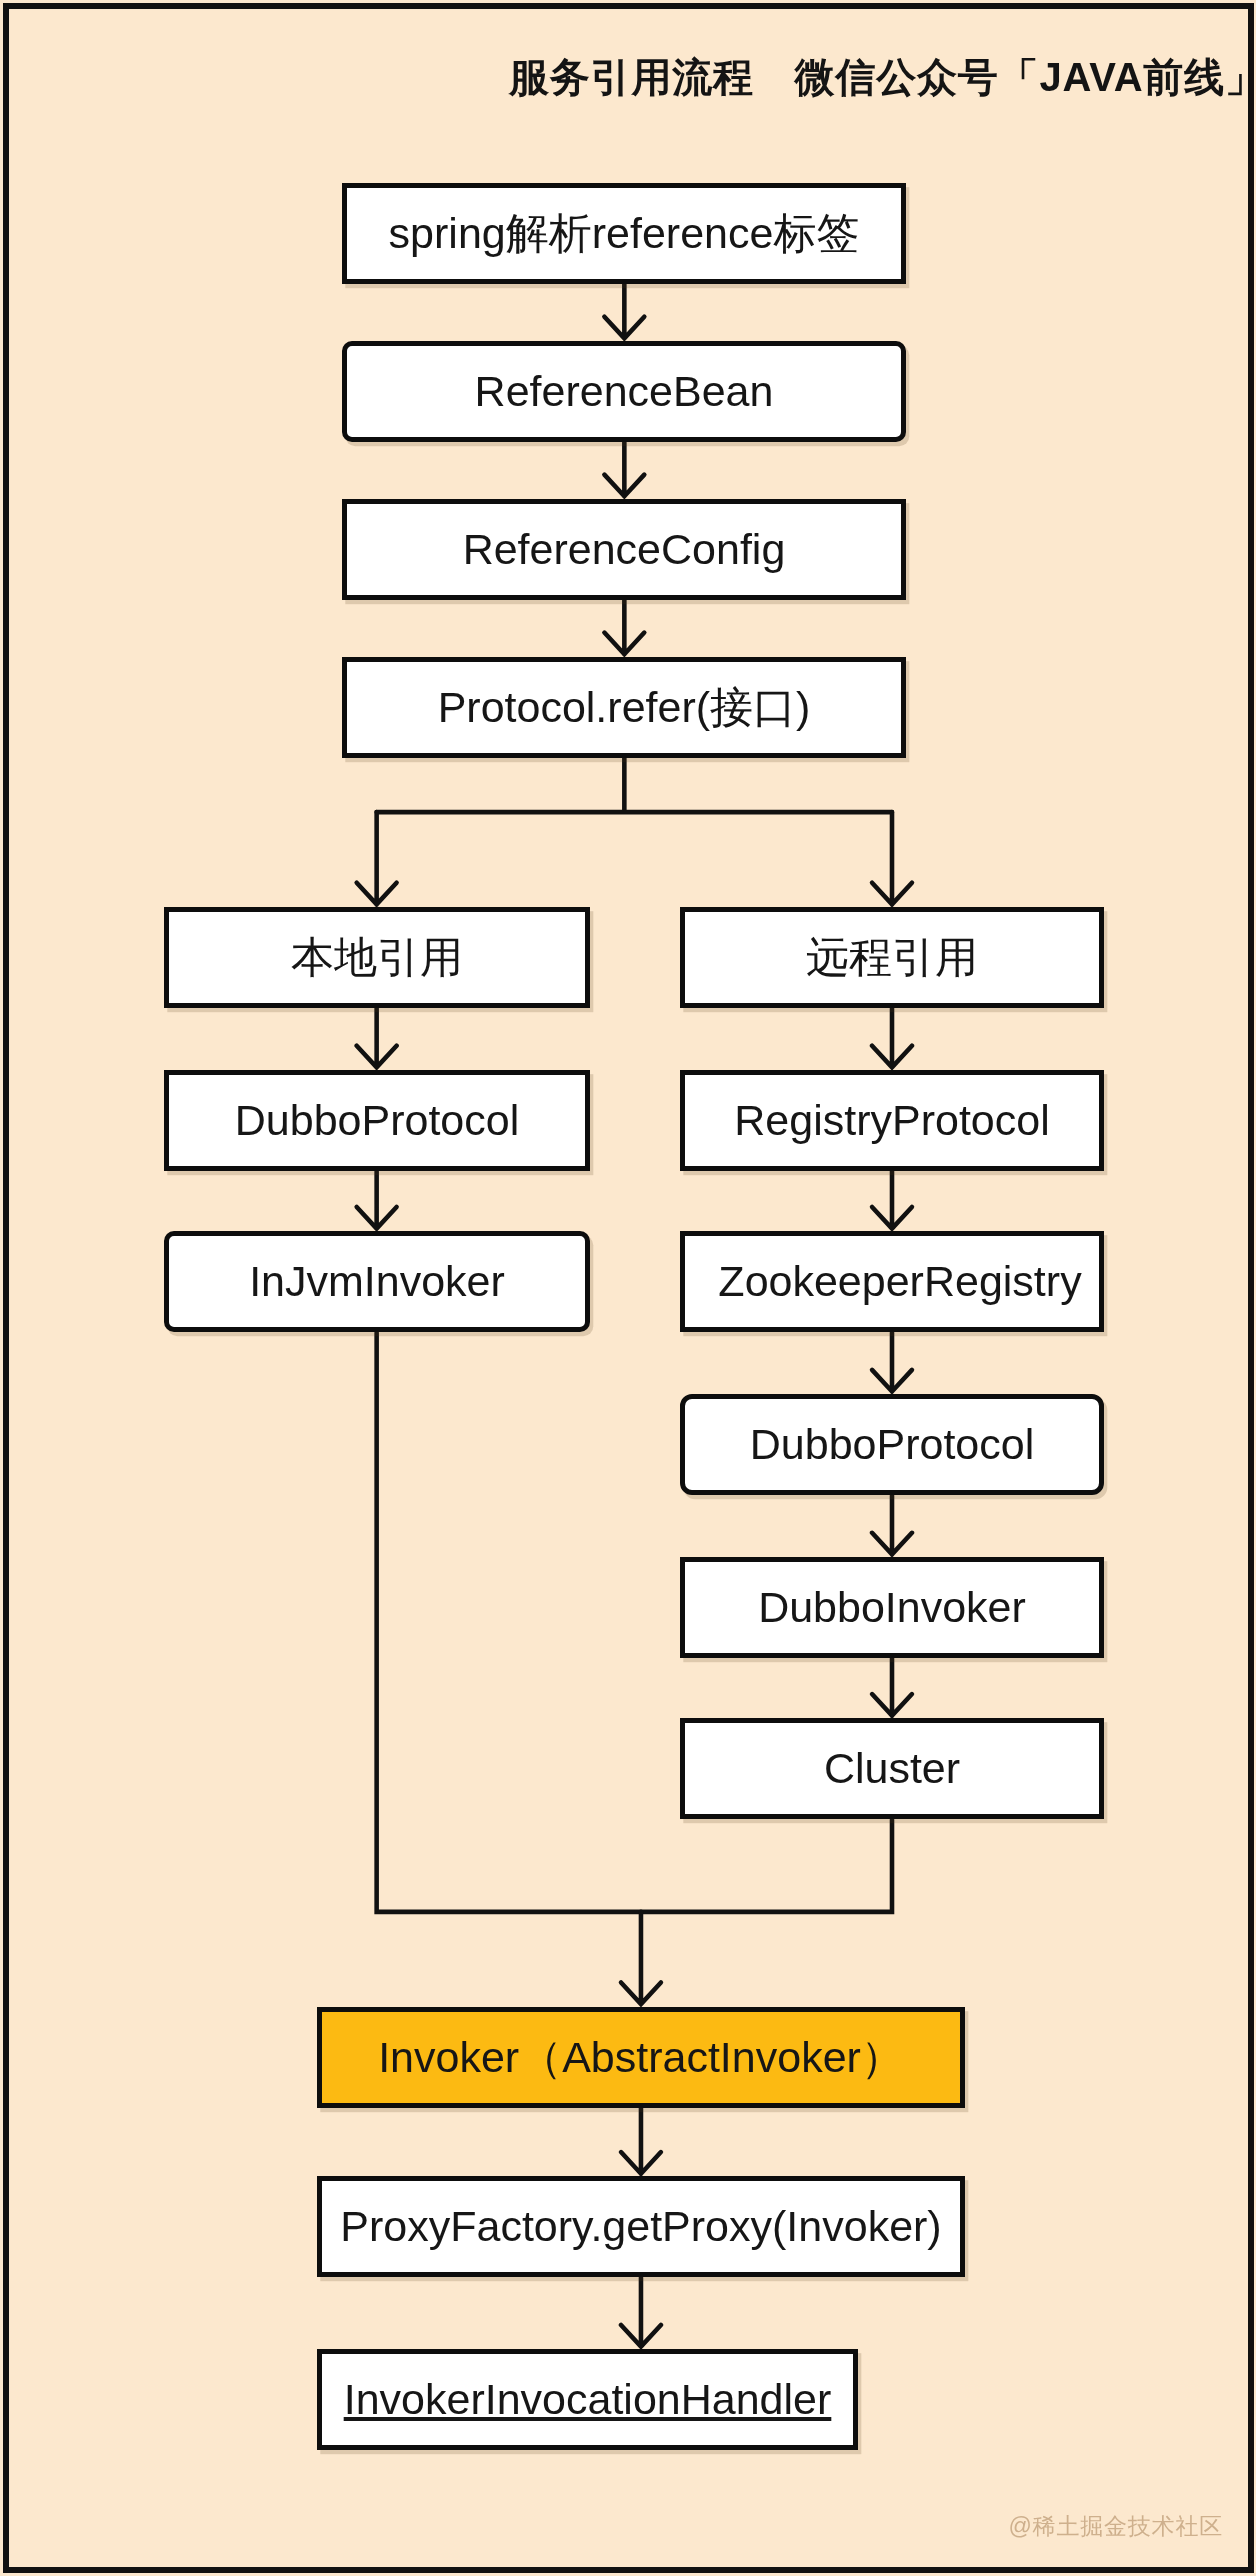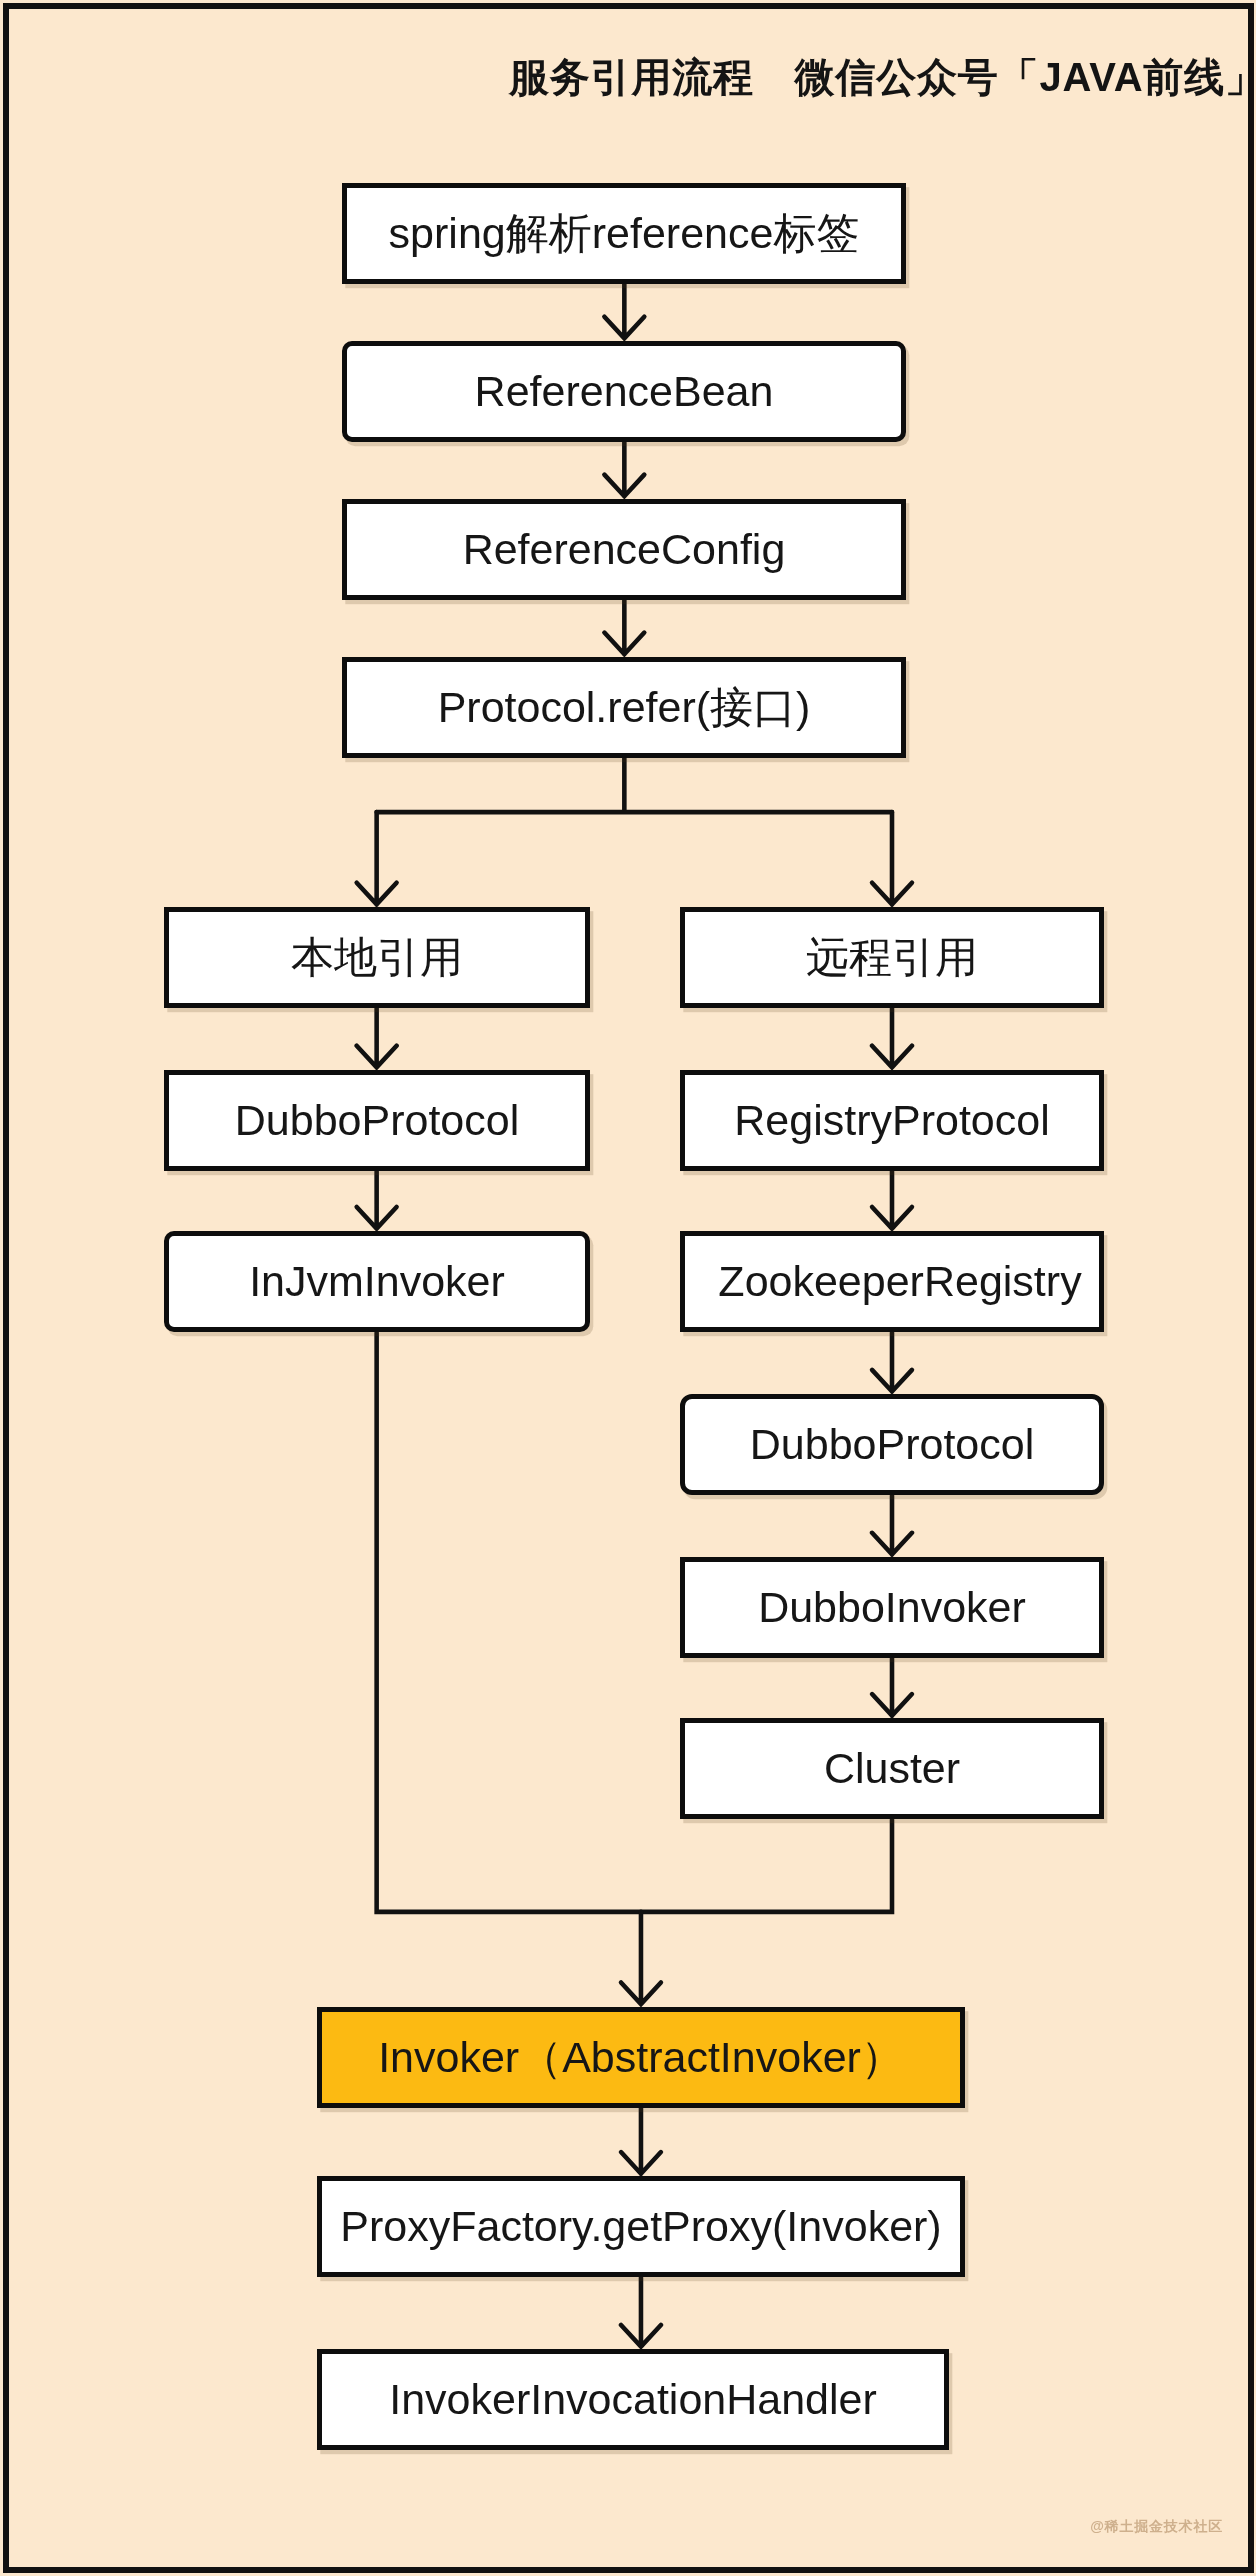--- a/index.html
+++ b/index.html
@@ -36,23 +36,22 @@
     position:absolute;height:101px;box-sizing:border-box;
     background:var(--box-fill);border:5px solid var(--box-border);
     display:flex;align-items:center;justify-content:center;
     font-size:43px;color:#161616;white-space:nowrap;
     box-shadow:3.3px 4.2px 0 rgba(90,60,25,0.18);
   }
   .node.highlight{background:var(--highlight-fill);}
   .node.small-text{font-size:43px;}
   .watermark{
     position:absolute;top:2515px;right:34px;height:23px;line-height:23px;
-    font-size:14px;color:var(--watermark);opacity:0.6;letter-spacing:0.8px;
+    font-size:23px;color:var(--watermark);opacity:0.6;letter-spacing:0.8px;
     white-space:nowrap;
-    font-weight:bold;
   }
 </style>
 </head>
 <body>
 
 <div class="canvas">
 
   <svg class="connectors" width="1257" height="2576" viewBox="0 0 1512 3099">
     <path d="M751 342 V407 M727 381 L751 407 L775 381"></path>
     <path d="M751 532 V597 M727 571 L751 597 L775 571"></path>
@@ -86,19 +85,19 @@
 
   <div class="node" style="left:680px;top:907px;width:424px;">远程引用</div>
   <div class="node" style="left:680px;top:1070px;width:424px;">RegistryProtocol</div>
   <div class="node" style="left:680px;top:1231px;width:424px;padding-left:16px;">ZookeeperRegistry</div>
   <div class="node" style="left:680px;top:1394px;width:424px;border-radius:12px;">DubboProtocol</div>
   <div class="node" style="left:680px;top:1557px;width:424px;">DubboInvoker</div>
   <div class="node" style="left:680px;top:1718px;width:424px;">Cluster</div>
 
   <div class="node highlight" style="left:317px;top:2007px;width:648px;">Invoker（AbstractInvoker）</div>
   <div class="node small-text" style="left:317px;top:2176px;width:648px;">ProxyFactory.getProxy(Invoker)</div>
-  <div class="node" style="left:317px;top:2349px;width:632px;">InvokerInvocationHandler</div>
+  <div class="node" style="left:317px;top:2349px;width:541px;text-decoration:underline;">InvokerInvocationHandler</div>
 
   <div class="watermark">@稀土掘金技术社区</div>
   <div class="frame"></div>
 
 </div>
 
 
 </body></html>

